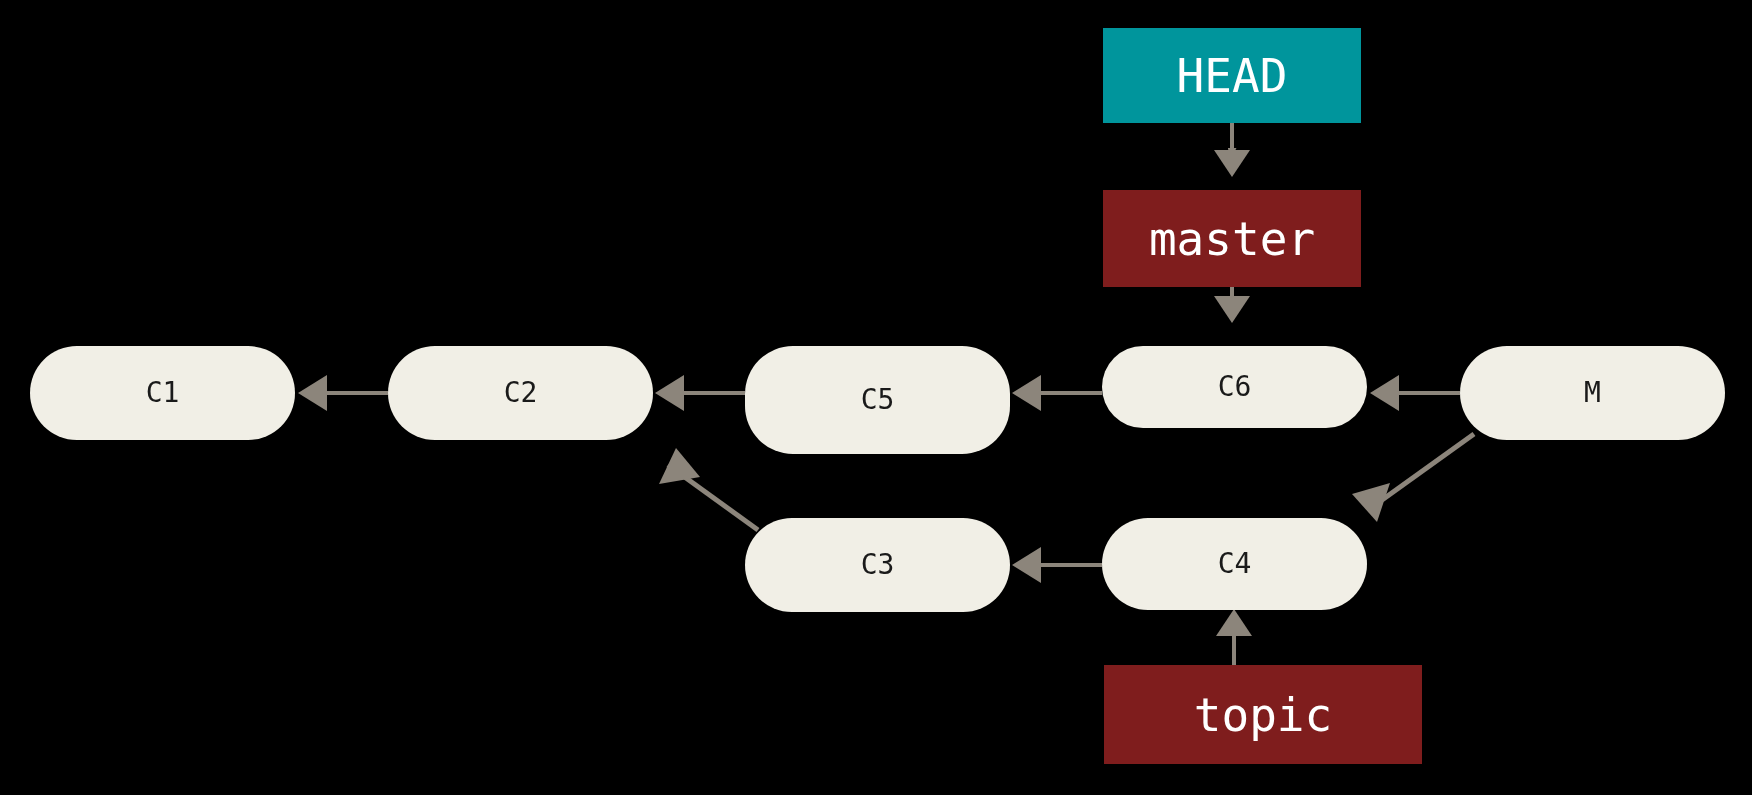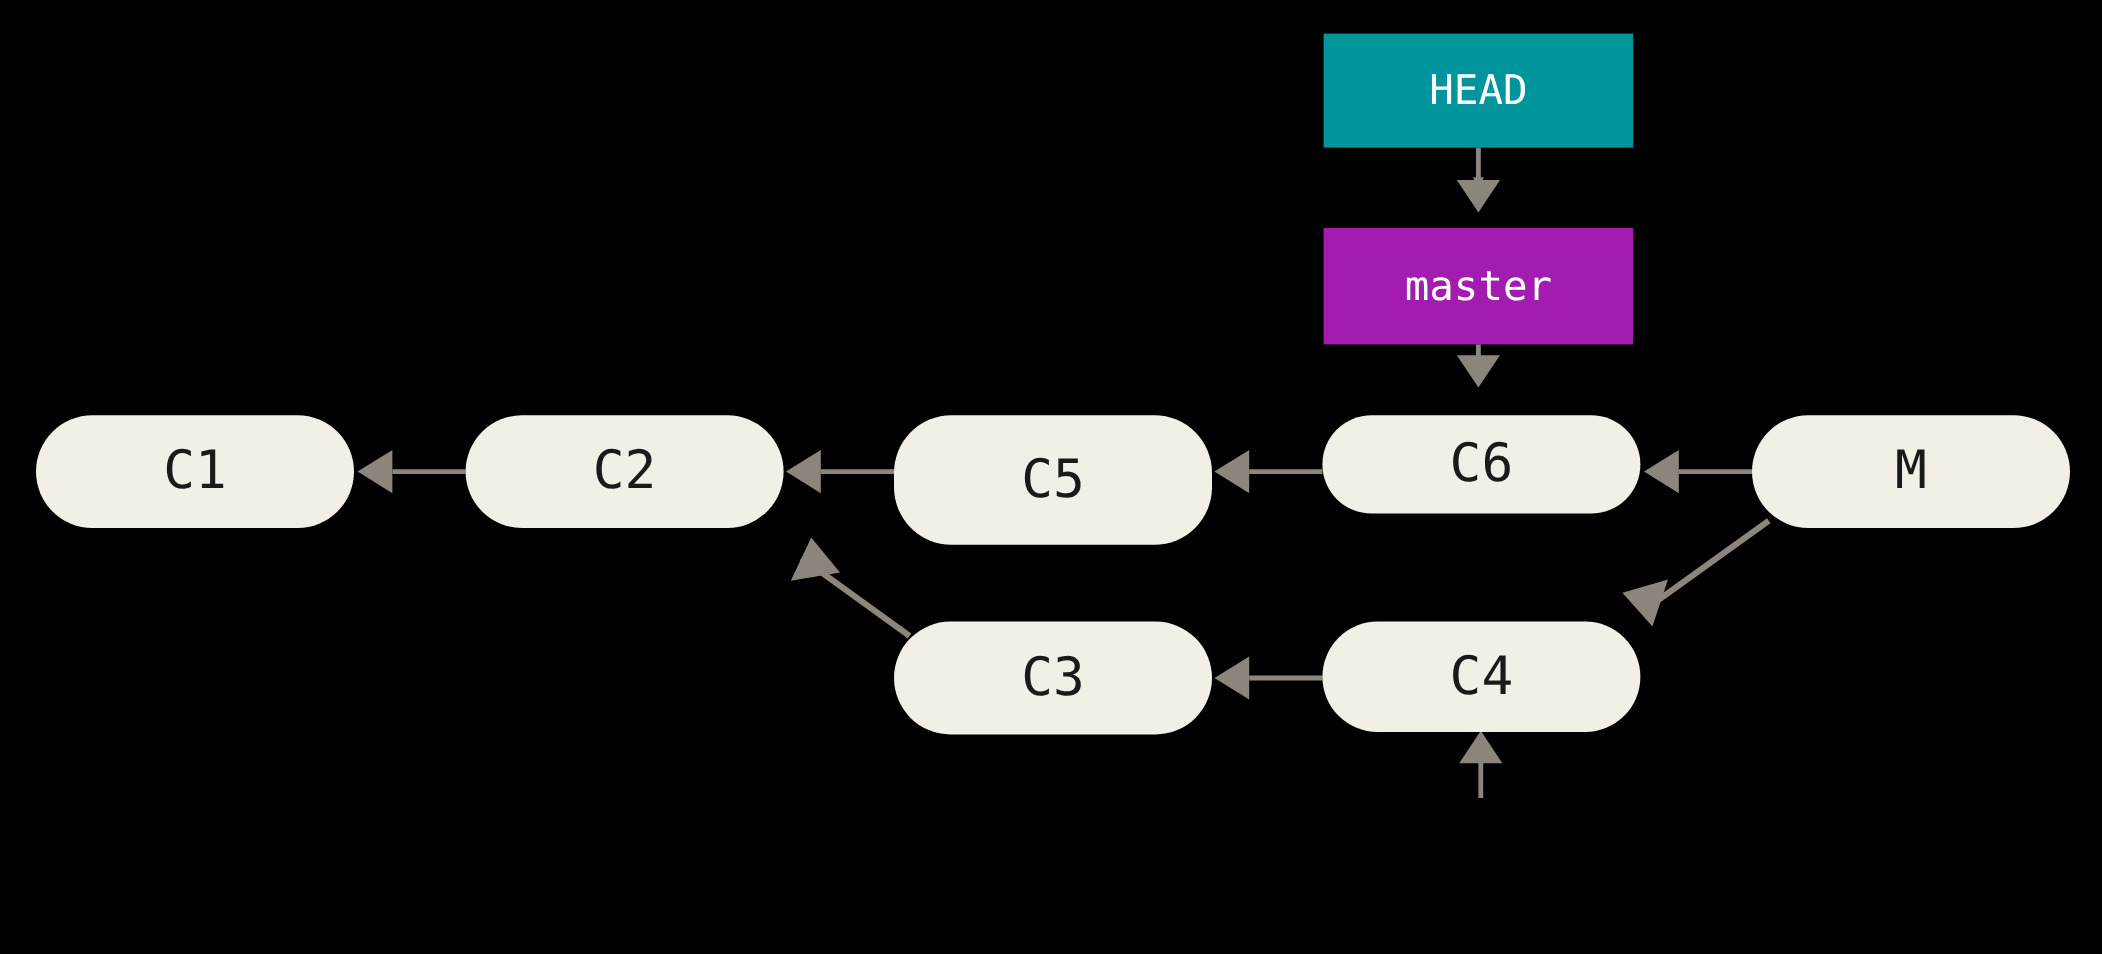--- a/index.html
+++ b/index.html
@@ -24,31 +24,31 @@
     justify-content: center;
     box-sizing: border-box;
     text-align: center;
     line-height: 1;
     user-select: none;
   }
   .commit {
     background: #F1EFE6;
     color: #1A1A1A;
     border-radius: 48px;
-    font-size: 44px;
+    font-size: 28px;
     font-family: "DejaVu Sans Mono", "Liberation Mono", monospace;
   }
   .ref {
     color: #FFFFFF;
-    font-size: 34px;
+    font-size: 46px;
     border-radius: 0;
     font-family: "DejaVu Sans Mono", "Liberation Mono", monospace;
   }
   .ref-head { background: #00959C; }
-  .ref-branch { background: #a21caf; }
+  .ref-branch { background: #7f1d1d; }
 
   svg.edges {
     position: absolute;
     left: 0;
     top: 0;
     width: 1752px;
     height: 795px;
     pointer-events: none;
   }
 </style>
@@ -144,14 +144,17 @@
   </div>
 
   <div class="node ref ref-head" style="left:1103px; top:28px; width:258px; height:95px;">
     <span>HEAD</span>
   </div>
 
   <div class="node ref ref-branch" style="left:1103px; top:190px; width:258px; height:97px;">
     <span>master</span>
   </div>
 
+  <div class="node ref ref-branch" style="left:1104px; top:665px; width:318px; height:99px;">
+    <span>topic</span>
+  </div>
 
 </div>
 
 </body></html>

